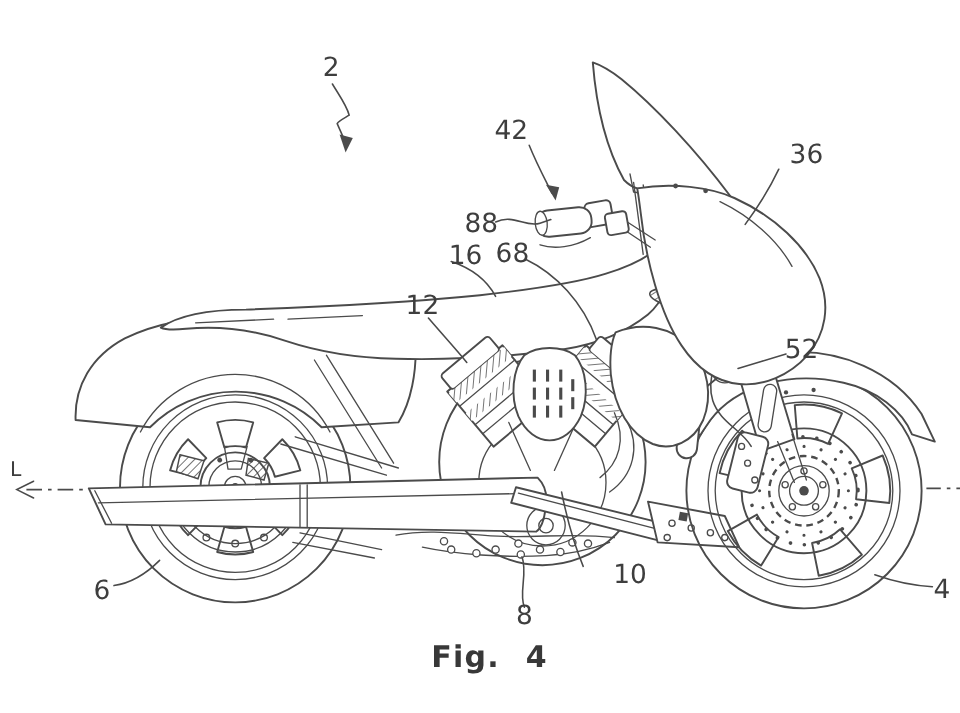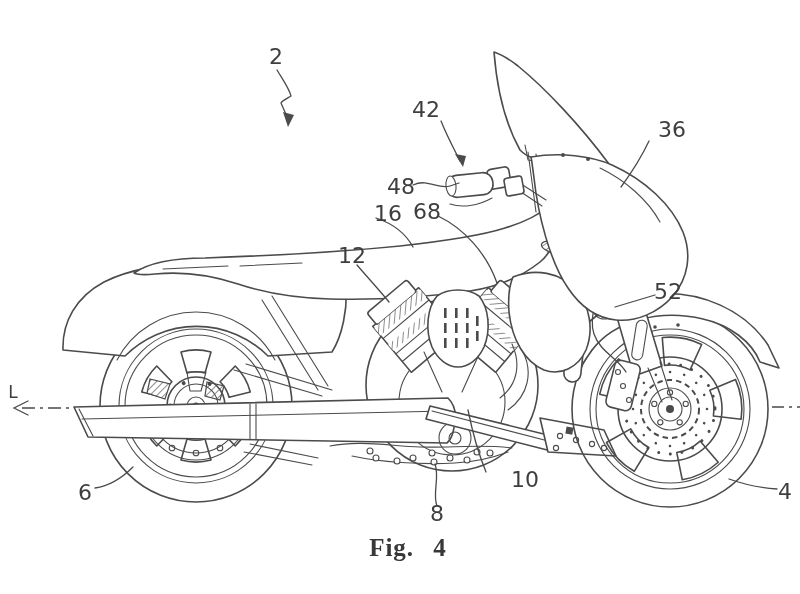--- a/index.html
+++ b/index.html
@@ -8,21 +8,21 @@
   .stage svg{position:absolute;left:0;top:0;}
   .ln{fill:none;stroke:#4b4b4b;stroke-width:1.6;stroke-linecap:round;stroke-linejoin:round;}
   .fw{fill:#ffffff;stroke:#4b4b4b;stroke-width:1.6;stroke-linejoin:round;stroke-linecap:round;}
   .thin{stroke-width:1.1;}
   .ldr{fill:none;stroke:#4a4a4a;stroke-width:1.3;stroke-linecap:round;}
   .dark{fill:#4b4b4b;stroke:none;}
   .ref-label{position:absolute;transform:translate(-50%,-50%);font-size:22px;color:#3e3e3e;
              white-space:nowrap;line-height:1;}
   .axis-letter{position:absolute;transform:translate(-50%,-50%);font-size:17px;color:#3e3e3e;line-height:1;}
   .fig-caption{position:absolute;transform:translate(-50%,-50%);font-size:25px;font-weight:bold;
-               color:#383838;letter-spacing:1px;word-spacing:12px;line-height:1;font-family:Liberation Serif, serif;}
+               color:#383838;letter-spacing:1px;word-spacing:12px;line-height:1;}
 </style>
 </head>
 <body>
 
 <div class="stage">
 
 <svg width="800" height="594" viewBox="0 0 800 594">
   <defs>
     <pattern id="hatch" width="5" height="5" patternUnits="userSpaceOnUse" patternTransform="rotate(45)">
       <rect width="5" height="5" fill="#ffffff"></rect>
@@ -287,21 +287,21 @@
     <path class="ldr" d="M 655 295 C 642 299, 628 303, 615 307"></path>
     <path class="ldr" d="M 95 488 C 109 486, 123 477, 133 467"></path>
     <path class="ldr" d="M 437 506 C 432 494, 440 478, 435 464"></path>
     <path class="ldr" d="M 486 472 C 479 455, 472 430, 468 410"></path>
     <path class="ldr" d="M 777 489 C 761 488, 743 484, 729 479"></path>
   </g>
 </svg>
 
 <div class="ref-label" style="left:276px;top:57px;">2</div>
 <div class="ref-label" style="left:426px;top:110px;">42</div>
-<div class="ref-label" style="left:401px;top:187px;">48</div>
+<div class="ref-label" style="left:401px;top:187px;">88</div>
 <div class="ref-label" style="left:652px;top:130px;margin-left:20px;">36</div>
 <div class="ref-label" style="left:364px;top:214px;margin-left:24px;">16</div>
 <div class="ref-label" style="left:427px;top:212px;">68</div>
 <div class="ref-label" style="left:352px;top:256px;">12</div>
 <div class="ref-label" style="left:668px;top:292px;">52</div>
 <div class="ref-label" style="left:85px;top:493px;">6</div>
 <div class="ref-label" style="left:437px;top:514px;">8</div>
 <div class="ref-label" style="left:488px;top:480px;margin-left:37px;">10</div>
 <div class="ref-label" style="left:785px;top:492px;">4</div>
 

